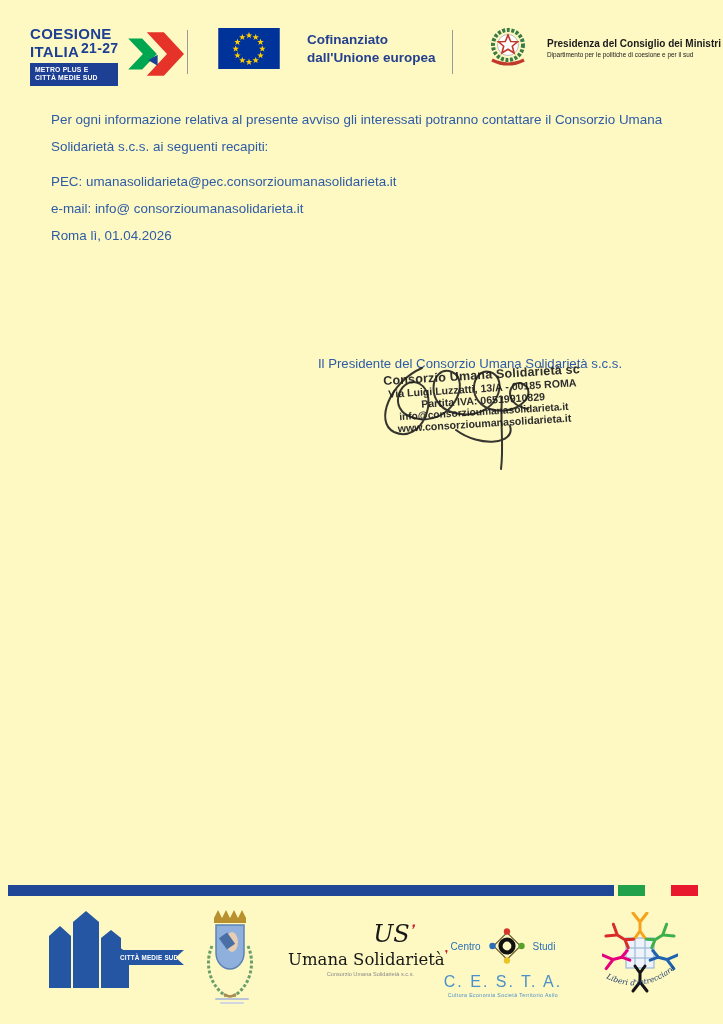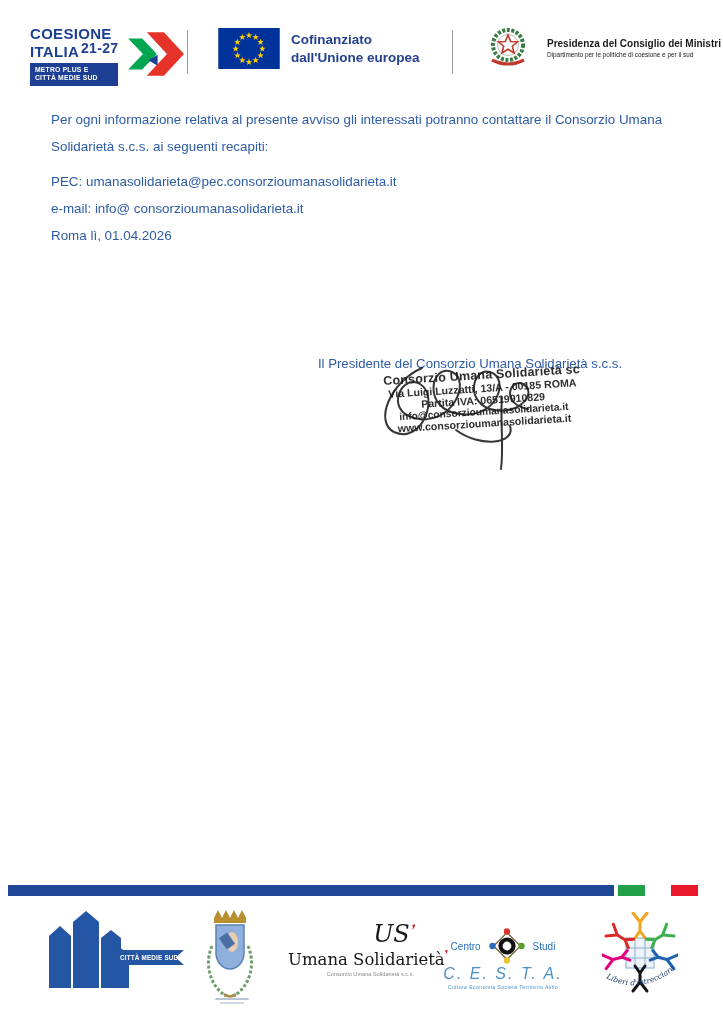--- a/index.html
+++ b/index.html
@@ -1,29 +1,29 @@
 <!DOCTYPE html>
 <html><head>
 <meta charset="utf-8">
 <style>
   html,body{margin:0;padding:0;background:#888;}
-  .page{position:relative;width:723px;height:1024px;background:#ffffff;margin:0 auto;
+  .page{position:relative;width:723px;height:1024px;background:#fef9c3;margin:0 auto;
         font-family:"Liberation Sans", sans-serif;overflow:hidden;}
   .abs{position:absolute;}
 
   
   .hdr-divider{position:absolute;top:30px;width:1px;height:44px;background:#9a9a9a;}
   .coesione{left:30px;top:26px;display:flex;align-items:flex-start;}
   .coesione .txt{color:#1d3f94;line-height:1.02;}
   .coesione .l1{font-weight:bold;font-size:15px;letter-spacing:.3px;}
   .coesione .l2{font-weight:bold;font-size:15px;letter-spacing:.3px;}
   .coesione .years{font-size:14px;font-weight:bold;vertical-align:4px;margin-left:2px;}
   .coesione .box{margin-top:3px;background:#1d3f94;color:#fff;font-weight:bold;
                  font-size:6.8px;line-height:1.25;padding:3px 5px;letter-spacing:.2px;}
-  .eu{left:218px;top:28px;display:flex;align-items:center;gap:11px;}
+  .eu{left:218px;top:28px;display:flex;align-items:center;gap:27px;}
   .eu .cap{color:#24408e;font-weight:bold;font-size:13.5px;line-height:1.3;}
   .presid{left:486px;top:24px;display:flex;align-items:center;gap:17px;}
   .presid .t1{color:#1a1a1a;font-weight:bold;font-size:10px;line-height:1.2;}
   .presid .t2{color:#1a1a1a;font-size:6.4px;margin-top:1px;}
 
   
   .bodytxt{left:51px;top:106px;width:622px;color:#2d5ba6;font-size:13.4px;line-height:27px;}
   .bodytxt p{margin:0 0 8px 0;}
   .bodytxt p.just{text-align:justify;}
   .bodytxt .contact{margin:0;}
@@ -51,21 +51,21 @@
       clip-path:polygon(0 0,100% 0,88% 50%,100% 100%,0 100%);letter-spacing:.2px;}
   .umana{left:288px;top:922px;width:126px;text-align:right;}
   .umana .mono{font-family:"DejaVu Serif", serif;font-style:italic;font-size:24px;color:#171717;line-height:1;}
   .umana .mono .redq{color:#cf2131;font-size:13px;vertical-align:8px;}
   .umana .title{font-family:"DejaVu Serif", serif;font-size:16.5px;color:#171717;margin-top:2px;white-space:nowrap;}
   .umana .title .redq{color:#cf2131;font-size:11px;vertical-align:7px;}
   .umana .sub{font-size:5.6px;color:#8a8a8a;margin-top:2px;}
   .cesta{left:440px;top:928px;width:126px;text-align:center;color:#2a6fb8;}
   .cesta .row{display:flex;align-items:center;justify-content:center;gap:8px;}
   .cesta .word{font-size:10px;color:#2a6fb8;}
-  .cesta .acr{font-size:16px;letter-spacing:2px;color:#4a90c9;margin-top:1px;white-space:nowrap;font-style:italic;}
+  .cesta .acr{font-size:16px;letter-spacing:2px;color:#4a90c9;margin-top:9px;white-space:nowrap;}
   .cesta .sub{font-size:5.2px;color:#4a90c9;margin-top:1px;letter-spacing:.4px;white-space:nowrap;}
   .crest-caption{left:206px;top:998px;width:52px;height:8px;display:flex;flex-direction:column;gap:2px;align-items:center;}
   .crest-caption i{display:block;width:34px;height:2px;background:#b9c4d6;border-radius:1px;}
   .crest-caption i+i{width:24px;height:1.5px;background:#cfd6e2;}
 </style>
 </head>
 <body>
 
 <div class="page">
 

